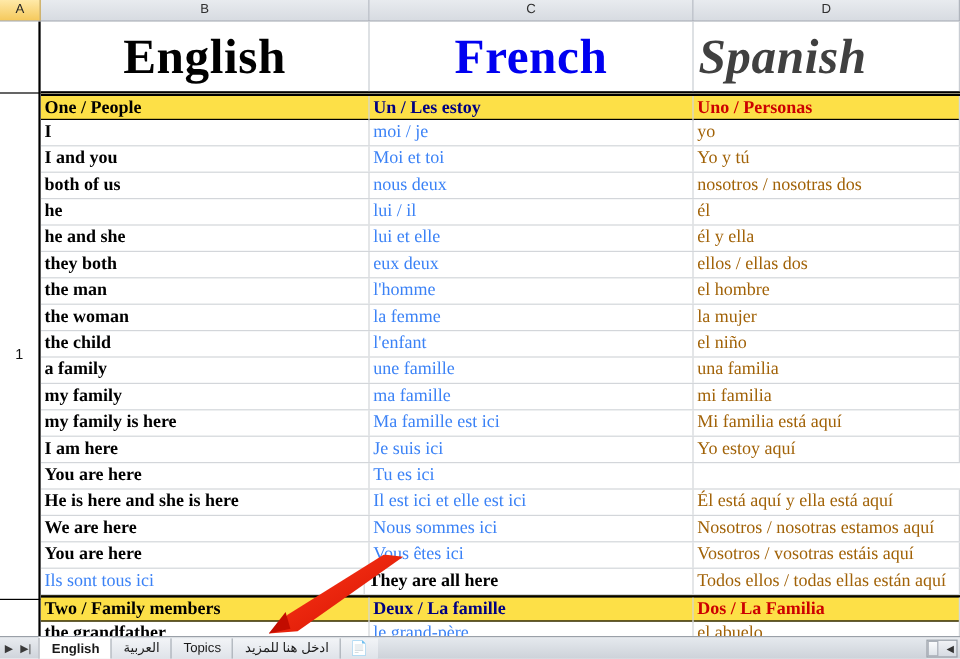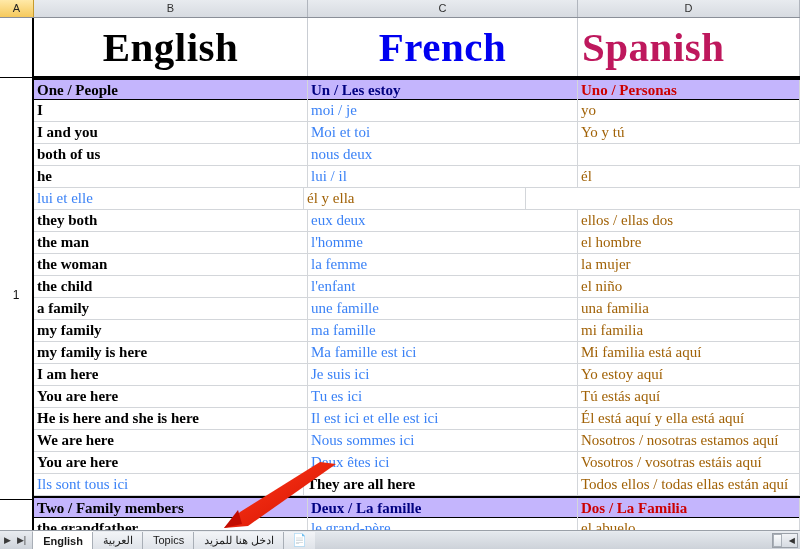--- a/index.html
+++ b/index.html
@@ -100,40 +100,40 @@
     font-size: 41px;
     font-weight: bold;
     letter-spacing: .5px;
     border-right: 1px solid #c9cdd3;
     box-sizing: border-box;
     overflow: hidden;
     white-space: nowrap;
   }
   .title-cell.t-b { width: 274px; color: #000000; }
   .title-cell.t-c { width: 270px; color: #0000f0; }
-  .title-cell.t-d { width: 222px; color: #be185d; justify-content: flex-start; padding-left: 4px; }
+  .title-cell.t-d { width: 222px; color: #404040; justify-content: flex-start; padding-left: 4px; font-style: italic; }
 
   
   .data-area {
     position: absolute;
     left: 34px;
     top: 78px;
     width: 766px;
     height: 453px;
     overflow: hidden;
     background: #fff;
   }
   .row {
     display: flex;
     height: 22px;
     box-sizing: border-box;
     border-bottom: 1px solid #d3d6da;
   }
   .row.section {
-    background: #c4b5fd;
+    background: #fde047;
     border-top: 2px solid #000;
     border-bottom: 1px solid #000;
     height: 22px;
   }
   .row.section .cell { font-weight: bold; }
   .cell {
     height: 21px;
     line-height: 21px;
     box-sizing: border-box;
     padding: 0 3px;
@@ -267,27 +267,29 @@
         <div class="cell c-d">yo</div>
       </div>
       <div class="row">
         <div class="cell c-b">I and you</div>
         <div class="cell c-c">Moi et toi</div>
         <div class="cell c-d">Yo y tú</div>
       </div>
       <div class="row">
         <div class="cell c-b">both of us</div>
         <div class="cell c-c">nous deux</div>
+        <div class="cell c-d">nosotros / nosotras dos</div>
       </div>
       <div class="row">
         <div class="cell c-b">he</div>
         <div class="cell c-c">lui / il</div>
         <div class="cell c-d">él</div>
       </div>
       <div class="row">
+        <div class="cell c-b">he and she</div>
         <div class="cell c-c">lui et elle</div>
         <div class="cell c-d">él y ella</div>
       </div>
       <div class="row">
         <div class="cell c-b">they both</div>
         <div class="cell c-c">eux deux</div>
         <div class="cell c-d">ellos / ellas dos</div>
       </div>
       <div class="row">
         <div class="cell c-b">the man</div>
@@ -320,35 +322,34 @@
         <div class="cell c-d">Mi familia está aquí</div>
       </div>
       <div class="row">
         <div class="cell c-b">I am here</div>
         <div class="cell c-c">Je suis ici</div>
         <div class="cell c-d">Yo estoy aquí</div>
       </div>
       <div class="row">
         <div class="cell c-b">You are here</div>
         <div class="cell c-c">Tu es ici</div>
-        <div class="cell c-d">Tú estás aquí</div>
       </div>
       <div class="row">
         <div class="cell c-b">He is here and she is here</div>
         <div class="cell c-c">Il est ici et elle est ici</div>
         <div class="cell c-d">Él está aquí y ella está aquí</div>
       </div>
       <div class="row">
         <div class="cell c-b">We are here</div>
         <div class="cell c-c">Nous sommes ici</div>
         <div class="cell c-d">Nosotros / nosotras estamos aquí</div>
       </div>
       <div class="row">
         <div class="cell c-b">You are here</div>
-        <div class="cell c-c">Deux êtes ici</div>
+        <div class="cell c-c">Vous êtes ici</div>
         <div class="cell c-d">Vosotros / vosotras estáis aquí</div>
       </div>
       <div class="row">
         <div class="cell c-c">Ils sont tous ici</div>
         <div class="cell c-b">They are all here</div>
         <div class="cell c-d">Todos ellos / todas ellas están aquí</div>
       </div>
       <div class="row section">
         <div class="cell c-b">Two / Family members</div>
         <div class="cell c-c">Deux / La famille</div>

